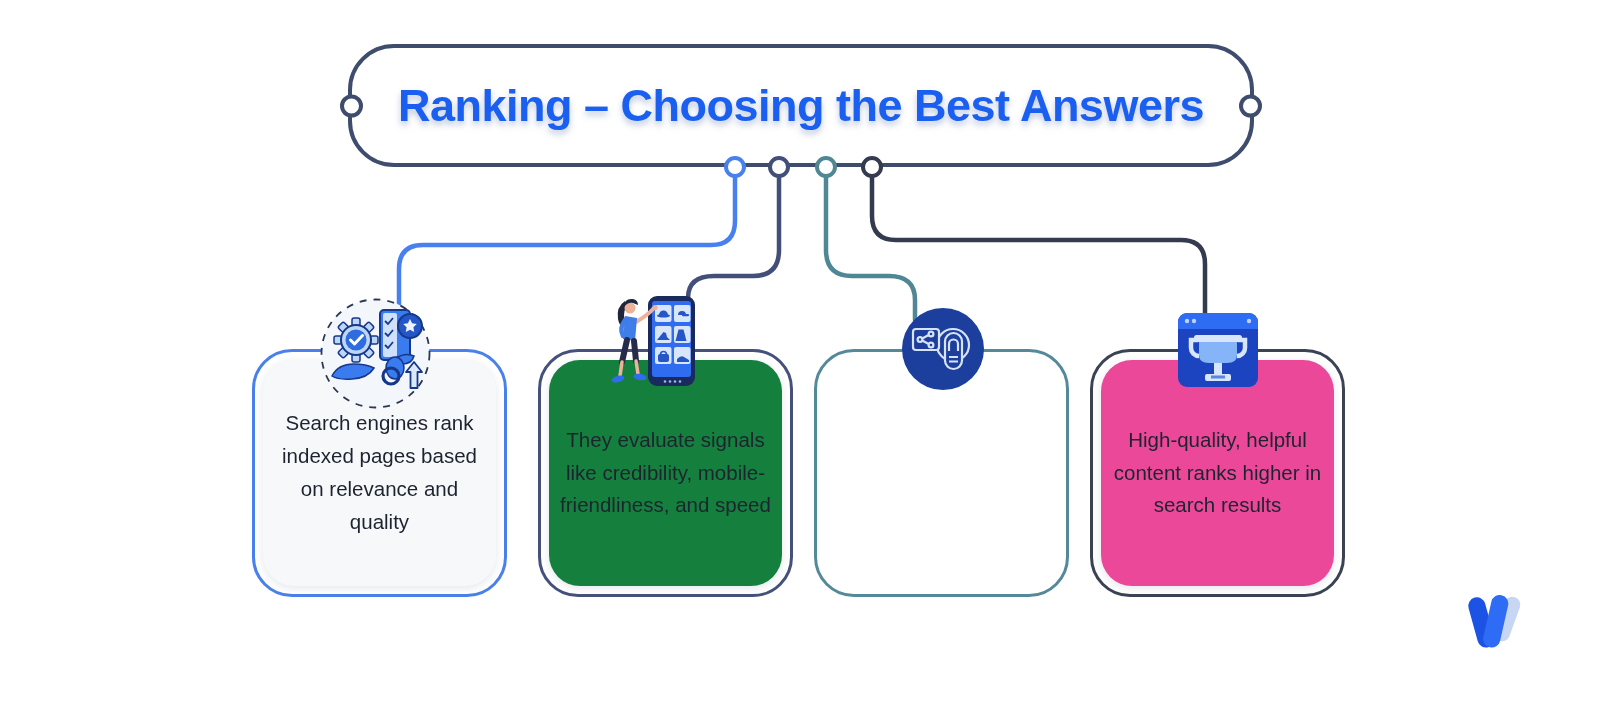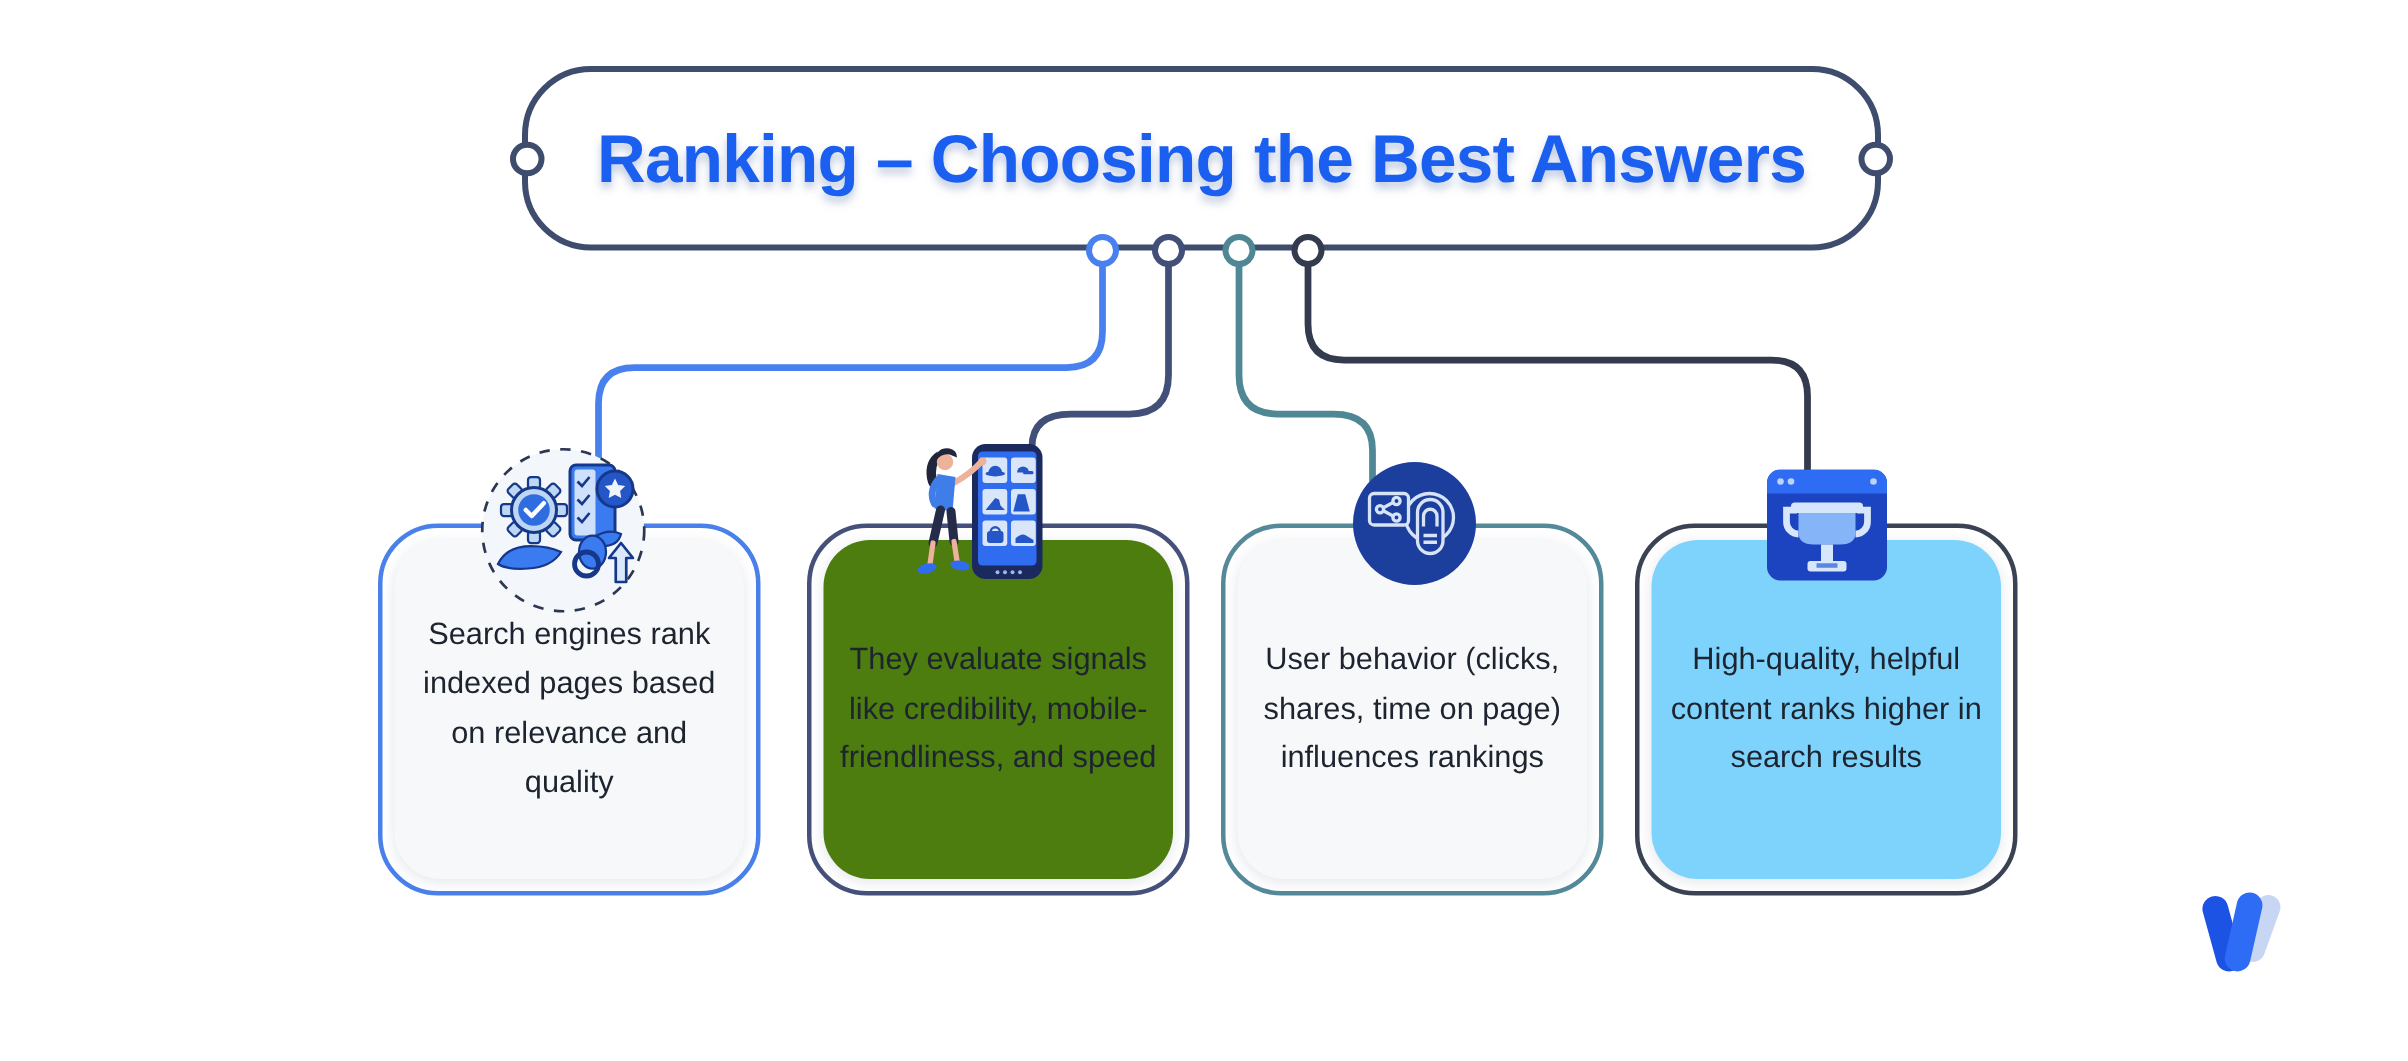--- a/index.html
+++ b/index.html
@@ -107,21 +107,21 @@
         <path d="M32.5 44 l4 4 l8 -8.5" stroke="#ffffff" stroke-width="3" fill="none" stroke-linecap="round" stroke-linejoin="round"></path>
         <path d="M14 80 q6 -12 22 -12 q12 0 20 4 q-6 10 -22 11 q-14 1 -20 -3 z" fill="#3b7bf0" stroke="#16388a" stroke-width="1.5"></path>
         <ellipse cx="77" cy="72" rx="9" ry="11" fill="#3b7bf0" stroke="#16388a" stroke-width="1.5"></ellipse>
         <circle cx="73" cy="80" r="8" fill="none" stroke="#16388a" stroke-width="3.2"></circle>
         <path d="M88 76 l8 -10 8 10 h-4.5 v16 h-7 v-16 z" fill="#dbe7fa" stroke="#16388a" stroke-width="1.8" stroke-linejoin="round"></path>
       </svg>
     </div>
   </div>
 
   <div class="card" style="left: 538px; border-color: rgb(70, 81, 123);">
-    <div class="card-inner" style="background: #4d7c0f;">
+    <div class="card-inner" style="background: #15803d;">
       <div class="card-text">They evaluate signals like credibility, mobile-friendliness, and speed</div>
     </div>
     <div class="card-icon" style="left:57px;top:-57px;width:100px;height:100px;">
       <svg viewBox="0 0 100 100" width="100" height="100">
         <rect x="50" y="1" width="47" height="90" rx="9" fill="#1b2a5e"></rect>
         <rect x="54" y="6" width="39" height="76" rx="3" fill="#2f6cf0"></rect>
         <g fill="#d9e6fa">
           <rect x="57" y="10" width="16.5" height="17" rx="2"></rect>
           <rect x="76" y="10" width="16.5" height="17" rx="2"></rect>
           <rect x="57" y="31" width="16.5" height="17" rx="2"></rect>
@@ -155,43 +155,40 @@
         <path d="M27 25 q-6 8 -2 16" stroke="#3f7de8" stroke-width="4.5" fill="none" stroke-linecap="round"></path>
         <path d="M29 45 l-5 22 M36 46 l2 20" stroke="#252c49" stroke-width="6" fill="none" stroke-linecap="round"></path>
         <path d="M24 67 l-2 14 M38 66 l2 13" stroke="#edb29a" stroke-width="3.5" fill="none" stroke-linecap="round"></path>
         <ellipse cx="20" cy="84" rx="6.5" ry="3.2" fill="#2f6cf0" transform="rotate(-15 20 84)"></ellipse>
         <ellipse cx="42" cy="82" rx="6.5" ry="3.2" fill="#2f6cf0" transform="rotate(10 42 82)"></ellipse>
       </svg>
     </div>
   </div>
 
   <div class="card" style="left: 814px; border-color: rgb(84, 137, 154);">
-    <div class="card-inner" style="background: rgb(247, 248, 249);">
-      <div class="card-text">User behavior (clicks, shares, time on page) influences rankings</div>
-    </div>
     <div class="card-icon" style="left:84px;top:-45px;width:84px;height:84px;">
       <svg viewBox="0 0 84 84" width="84" height="84">
         <circle cx="42" cy="42" r="41" fill="#1c3f9e"></circle>
         <g stroke="#d7e3f8" stroke-width="2.2" fill="none">
           <circle cx="52" cy="38" r="16"></circle>
           <rect x="12" y="22" width="26" height="21" rx="3" fill="#1c3f9e"></rect>
           <circle cx="19" cy="32.5" r="2.4"></circle>
           <circle cx="30" cy="27" r="2.4"></circle>
           <circle cx="30" cy="38" r="2.4"></circle>
           <path d="M21.2 31.5 l6.5 -3.5 M21.2 33.5 l6.5 3.5"></path>
           <rect x="44" y="26" width="17" height="36" rx="8.5" fill="#1c3f9e"></rect>
           <path d="M48 44 v-7 a4.5 4.5 0 0 1 9 0 v7"></path>
           <path d="M48 50 h9 M48 54.5 h9"></path>
         </g>
       </svg>
     </div>
   </div>
 
   <div class="card" style="left: 1090px; border-color: rgb(58, 66, 84);">
-    <div class="card-inner" style="background: #7dd3fc;">
+    <div class="card-inner" style="background: #ec4899;">
       <div class="card-text">High-quality, helpful content ranks higher in search results</div>
     </div>
     <div class="card-icon" style="left:85px;top:-39px;width:80px;height:76px;">
       <svg viewBox="0 0 80 76" width="80" height="76">
         <rect x="0" y="0" width="80" height="74" rx="9" fill="#1c44c0"></rect>
         <path d="M0 16 v-7 a9 9 0 0 1 9 -9 h62 a9 9 0 0 1 9 9 v7 z" fill="#2e6cf4"></path>
         <circle cx="9" cy="8" r="2.2" fill="#bcd2f8"></circle>
         <circle cx="16" cy="8" r="2.2" fill="#bcd2f8"></circle>
         <circle cx="71" cy="8" r="2.2" fill="#bcd2f8"></circle>
         <path d="M20 27 h-7 v8 a8 8 0 0 0 8 8 M60 27 h7 v8 a8 8 0 0 1 -8 8" stroke="#d7e6fb" stroke-width="4.5" fill="none"></path>

